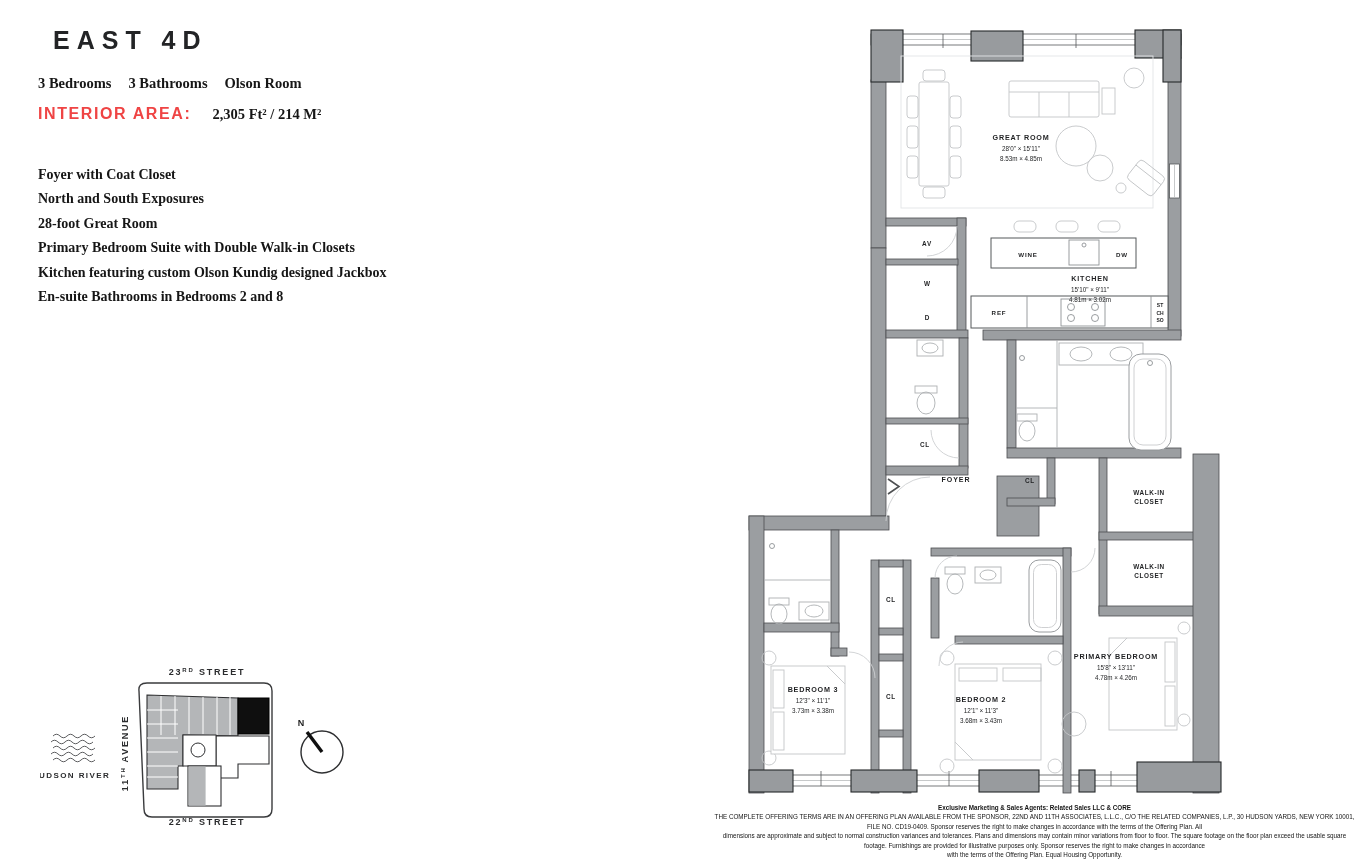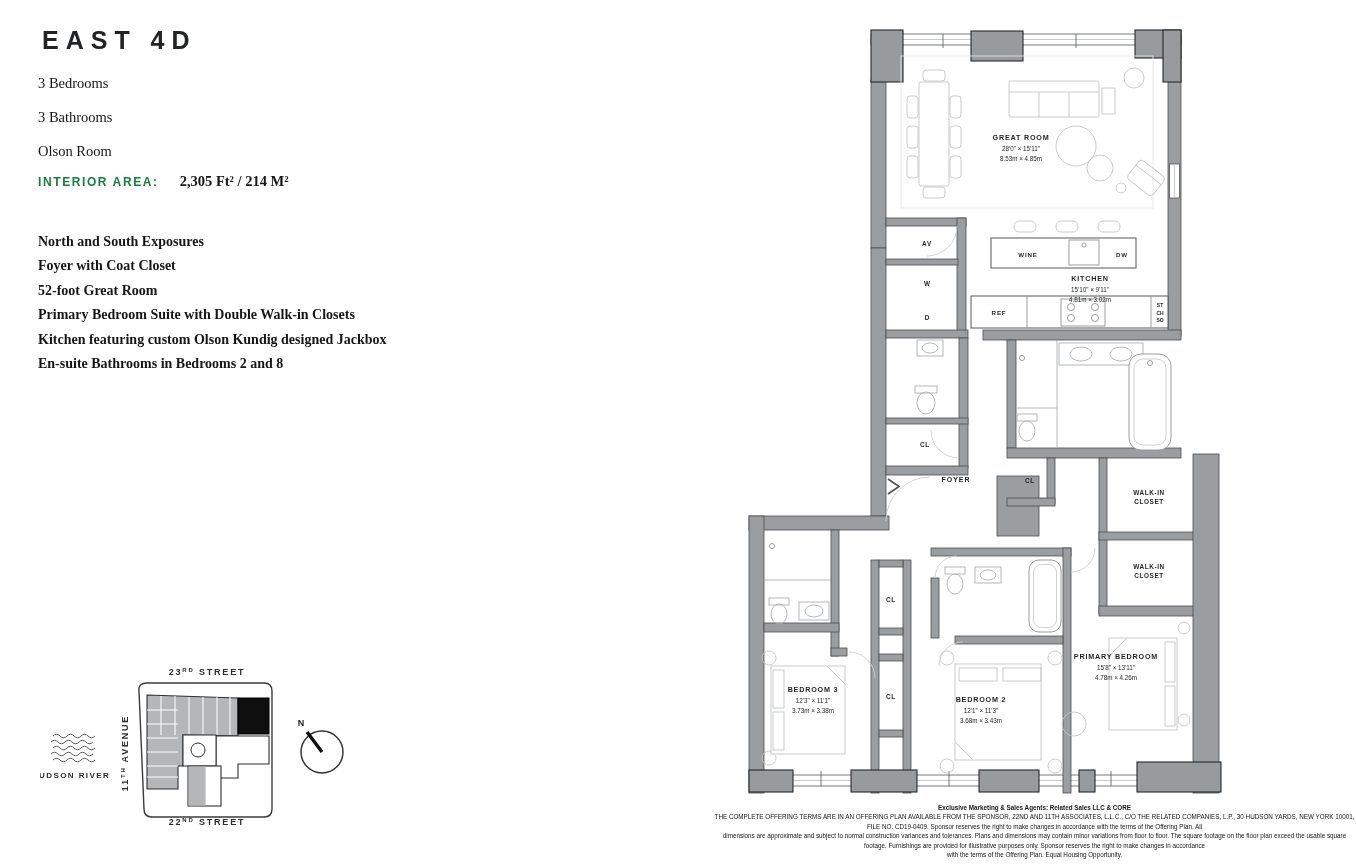--- a/index.html
+++ b/index.html
@@ -1,24 +1,24 @@
 <!DOCTYPE html>
 <html><head>
 <meta charset="utf-8">
 <style>
   html,body{margin:0;padding:0;background:#ffffff;}
   .page{position:relative;width:1356px;height:864px;background:#fff;overflow:hidden;
         font-family:"Liberation Sans",sans-serif;color:#1e1f21;}
   
   .info{position:absolute;left:38px;top:26px;width:420px;}
-  .title{font-size:25px;font-weight:600;letter-spacing:7px;color:#232426;margin:0 0 20px 4px;}
-  .summary{display:flex;gap:17px;font-family:"Liberation Serif",serif;font-weight:400;
-           font-size:14.5px;color:#161616;margin-bottom:13px;flex-direction:column;}
+  .title{font-size:25px;font-weight:600;letter-spacing:7px;color:#232426;margin:0 0 20px 15px;}
+  .summary{display:flex;gap:17px;font-family:"Liberation Serif",serif;font-weight:700;
+           font-size:14.5px;color:#161616;margin-bottom:13px;}
   .area{display:flex;align-items:baseline;gap:7px;margin-bottom:0;}
-  .area-label{font-size:12px;font-weight:700;letter-spacing:1.6px;color:#15803d;}
+  .area-label{font-size:16px;font-weight:700;letter-spacing:1.6px;color:#ef4444;}
   .area-value{font-family:"Liberation Serif",serif;font-weight:700;font-size:14.5px;color:#161616;margin-left:14px;}
   .features{list-style:none;margin:40px 0 0 0;padding:0;font-family:"Liberation Serif",serif;
             font-weight:700;font-size:14px;color:#161616;}
   .features li{line-height:24.4px;}
   
   .keyplan{position:absolute;left:40px;top:653px;width:340px;height:200px;}
   
   .plan{position:absolute;left:731px;top:18px;width:500px;height:790px;}
   
   .footer{position:absolute;left:712px;top:803px;width:645px;text-align:center;
@@ -36,23 +36,23 @@
     <div class="summary">
       <span>3 Bedrooms</span>
       <span>3 Bathrooms</span>
       <span>Olson Room</span>
     </div>
     <div class="area">
       <span class="area-label">INTERIOR AREA:</span>
       <span class="area-value">2,305 Ft² / 214 M²</span>
     </div>
     <ul class="features">
+      <li>Foyer with Coat Closet</li>
       <li>North and South Exposures</li>
-      <li>Foyer with Coat Closet</li>
-      <li>52-foot Great Room</li>
+      <li>28-foot Great Room</li>
       <li>Primary Bedroom Suite with Double Walk-in Closets</li>
       <li>Kitchen featuring custom Olson Kundig designed Jackbox</li>
       <li>En-suite Bathrooms in Bedrooms 2 and 8</li>
     </ul>
   </header>
 
   <div class="keyplan">
     <svg width="340" height="200" viewBox="0 0 340 200">
 
       <g stroke="#4a4b4d" stroke-width="0.9" fill="none">

